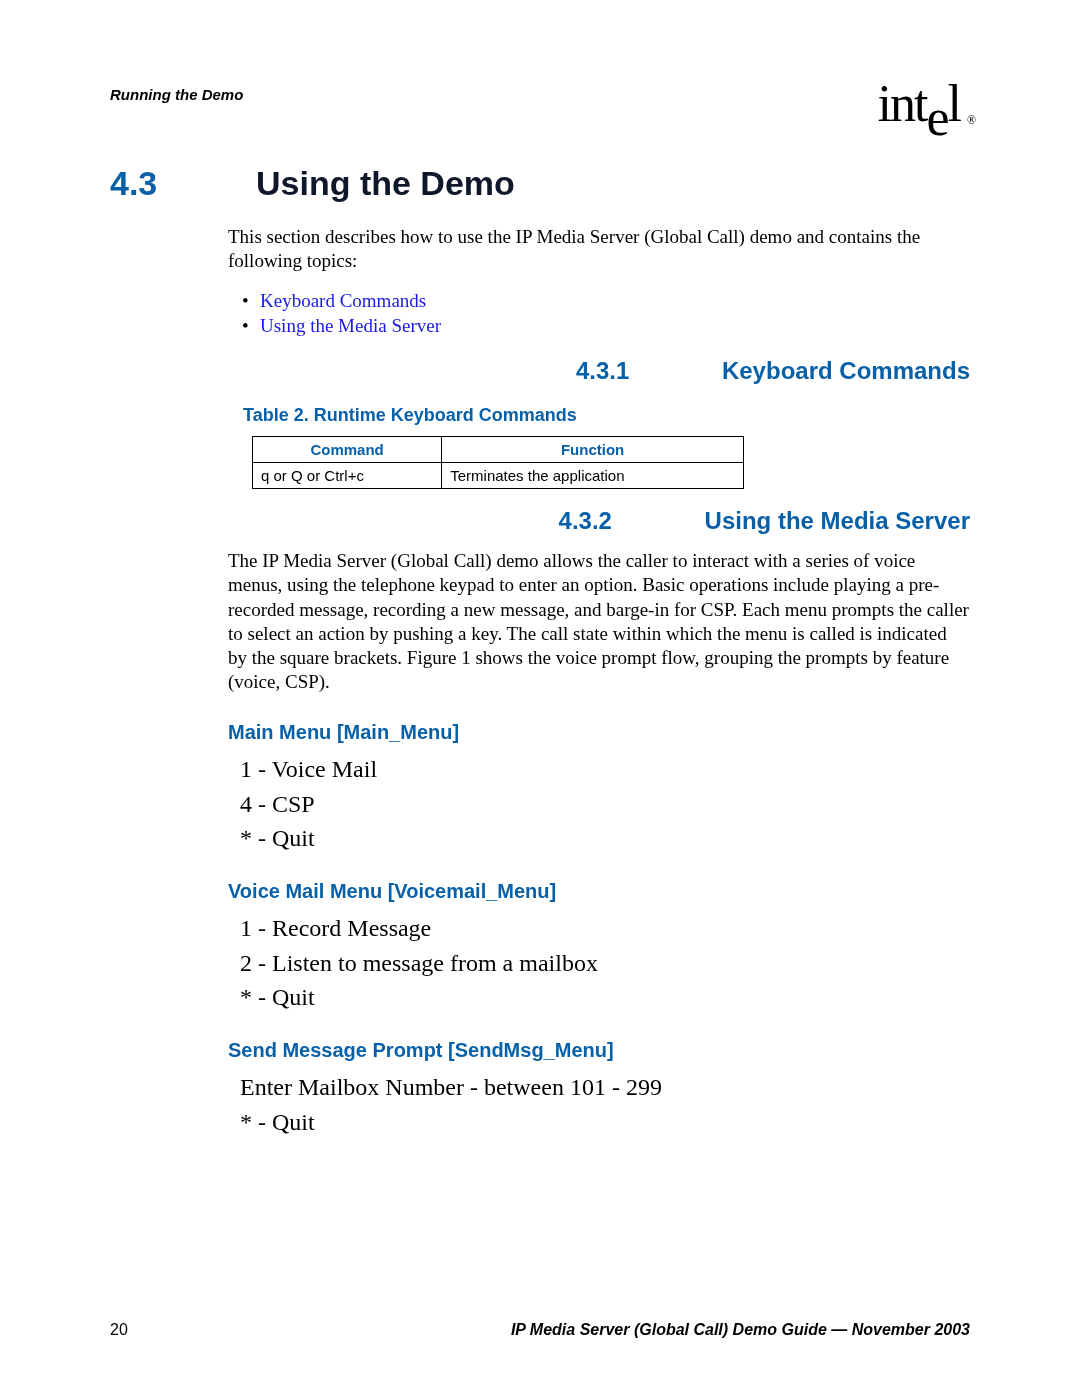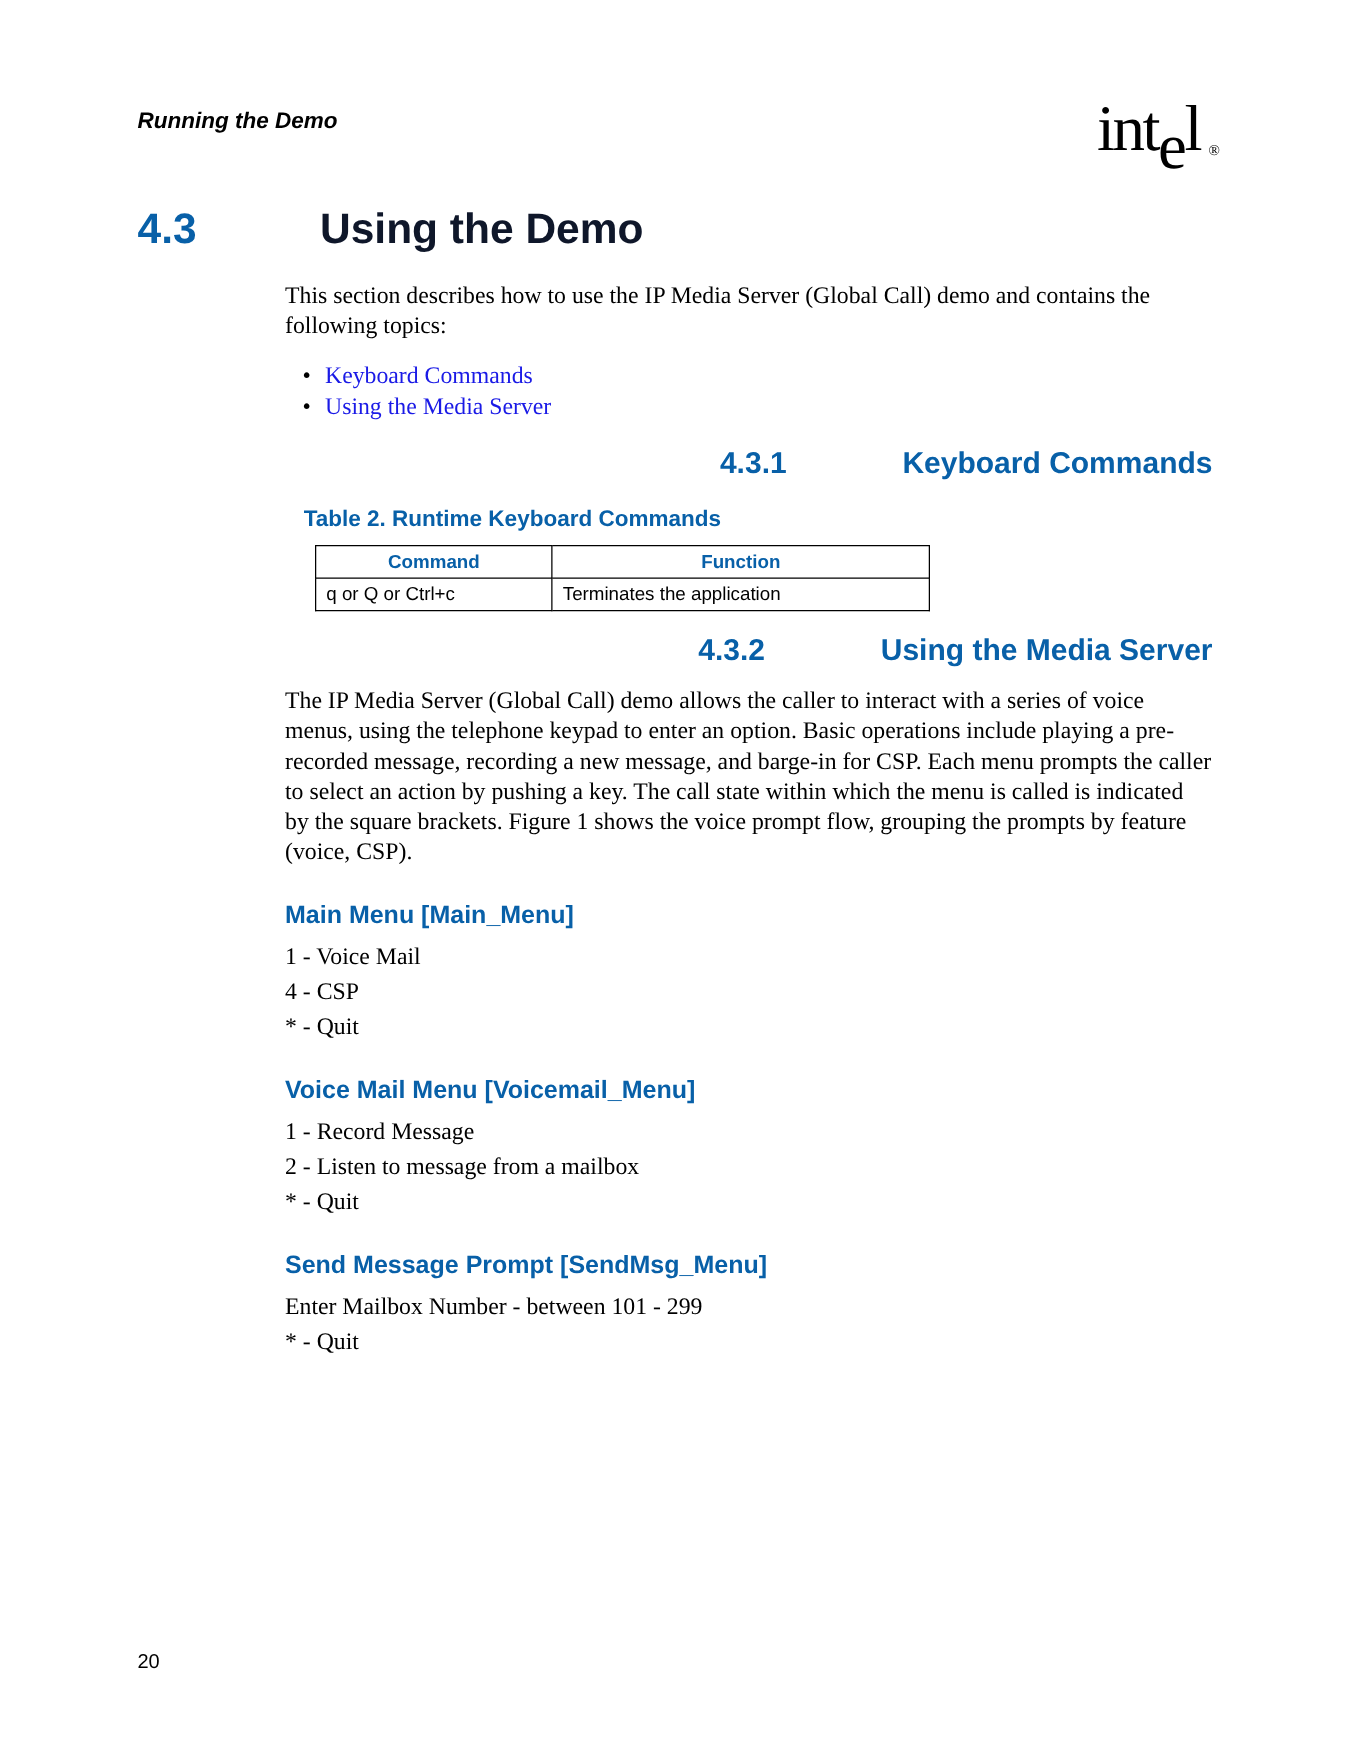--- a/index.html
+++ b/index.html
@@ -22,21 +22,21 @@
   .header-row {
     display: flex;
     justify-content: space-between;
     align-items: flex-start;
     margin-bottom: 34px;
   }
   .running-title {
     font-family: Arial, Helvetica, sans-serif;
     font-weight: bold;
     font-style: italic;
-    font-size: 18px;
+    font-size: 15px;
     color: #000;
     padding-top: 8px;
   }
   .logo {
     font-family: "Times New Roman", serif;
     font-weight: normal;
     font-size: 52px;
     letter-spacing: -2px;
     line-height: 1;
     position: relative;
@@ -114,23 +114,23 @@
     font-size: 15px;
     text-align: left;
     padding: 4px 8px;
   }
   table.command-table th {
     color: #0860A8;
     font-weight: bold;
     text-align: center;
   }
   .menu-items {
-    font-size: 19px;
+    font-size: 24px;
     line-height: 1.28;
-    margin: 0 0 4px 0;
+    margin: 0 0 4px 12px;
   }
   .footer {
     position: absolute;
     bottom: 58px;
     left: 110px;
     right: 110px;
     display: flex;
     justify-content: space-between;
     font-family: Arial, Helvetica, sans-serif;
     font-size: 16px;
@@ -202,15 +202,16 @@
     <p class="menu-items">2 - Listen to message from a mailbox</p>
     <p class="menu-items">* - Quit</p>
 
     <div class="h3">Send Message Prompt [SendMsg_Menu]</div>
     <p class="menu-items">Enter Mailbox Number - between 101 - 299</p>
     <p class="menu-items">* - Quit</p>
   </div>
 
   <div class="footer">
     <div class="pg">20</div>
+    <div class="doc">IP Media Server (Global Call) Demo Guide — November 2003</div>
   </div>
 
 </div>
 
 </body></html>

